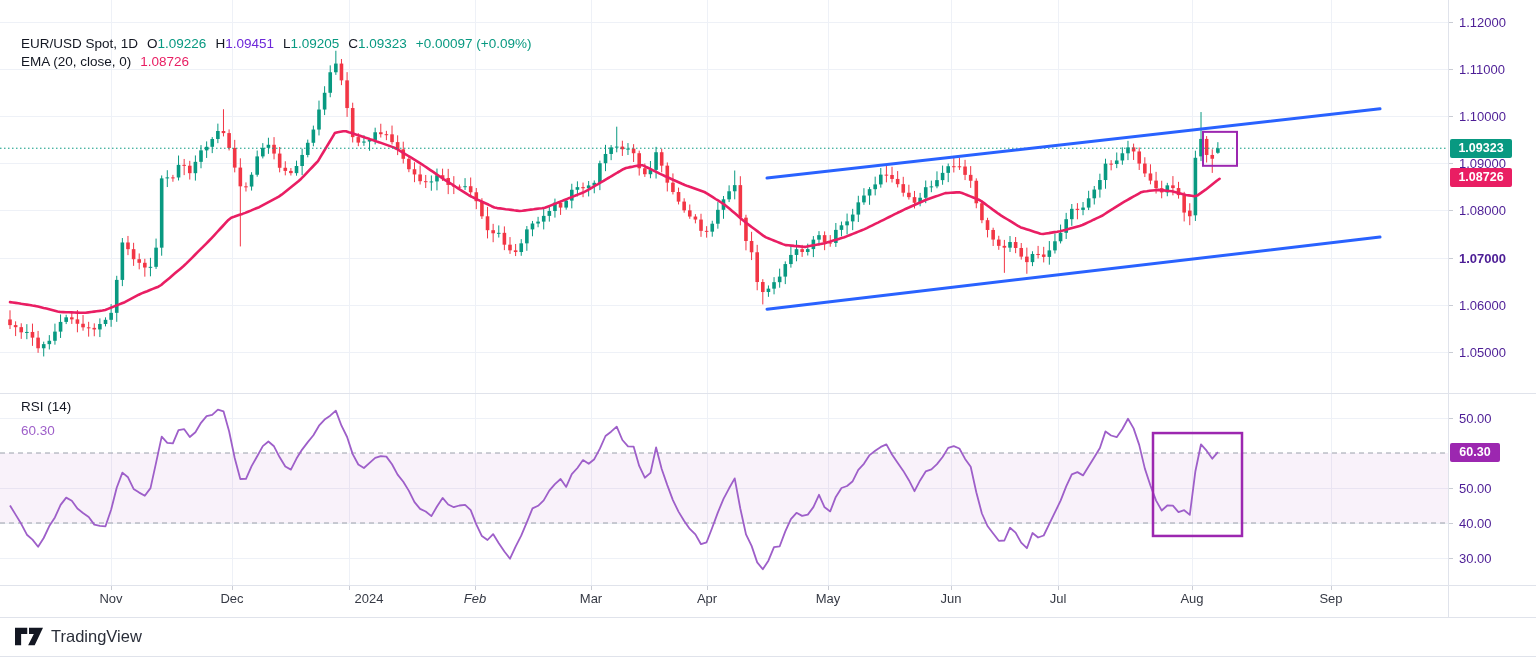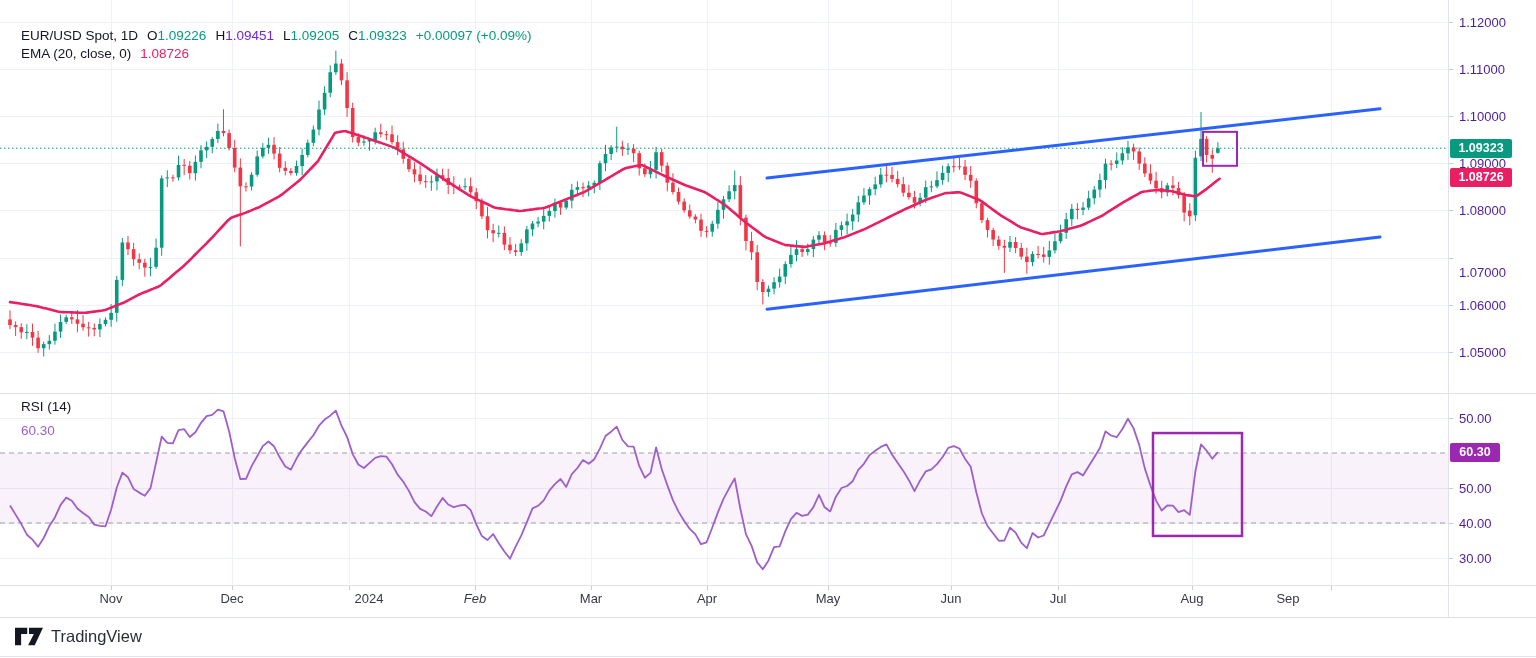--- a/index.html
+++ b/index.html
@@ -1,19 +1,19 @@
 <!DOCTYPE html>
 <html><head>
 <meta charset="utf-8">
 <style>
   html,body{margin:0;padding:0;background:#fff;}
   .chart-root{position:relative;width:1536px;height:658px;background:#ffffff;overflow:hidden;
     font-family:"Liberation Sans", sans-serif;-webkit-font-smoothing:antialiased;}
   svg.plot{position:absolute;left:0;top:0;}
-  .legend{position:absolute;left:21px;top:28px;z-index:6;font-size:13.5px;color:#131722;text-align:right;}
+  .legend{position:absolute;left:21px;top:36px;z-index:6;font-size:13.5px;color:#131722;text-align:right;}
   .legend-row{display:flex;align-items:baseline;gap:9px;height:18px;white-space:nowrap;}
   .sym{font-weight:500;color:#131722;cursor:pointer;}
   .tok .k{color:#131722;font-weight:400;}
   .tok .v{font-weight:500;}
   .chg{font-weight:500;}
   .ema-label,.rsi-label{color:#131722;cursor:pointer;}
   .ema-val{font-weight:500;}
   .rsi-row{position:absolute;left:21px;top:399px;z-index:6;font-size:13.5px;display:flex;gap:9px;flex-direction:column;}
   .rsi-val{font-weight:500;}
   .axis-label{position:absolute;left:1459px;transform:translateY(-50%);font-size:13px;color:#4c1d95;z-index:3;}
@@ -561,34 +561,34 @@
       <path d="M17 2 h16 l-9.5 20 h-7.5 l6.5 -13 h-5.5 Z" fill="#131722"></path>
     </svg>
     <span class="tv-logo-text">TradingView</span>
   </div>
 
 <div class="axis-label" style="top: 22px;">1.12000</div>
     <div class="axis-label" style="top: 69px;">1.11000</div>
     <div class="axis-label" style="top: 116px;">1.10000</div>
     <div class="axis-label" style="top: 163px;">1.09000</div>
     <div class="axis-label" style="top: 210px;">1.08000</div>
-    <div class="axis-label" style="top: 272px;">1.07000</div>
+    <div class="axis-label" style="top: 258px; font-weight: bold;">1.07000</div>
     <div class="axis-label" style="top: 305px;">1.06000</div>
     <div class="axis-label" style="top: 352px;">1.05000</div>
     <div class="axis-label" style="top: 418px;">50.00</div>
     <div class="axis-label" style="top: 488px;">50.00</div>
     <div class="axis-label" style="top: 523px;">40.00</div>
     <div class="axis-label" style="top: 558px;">30.00</div>
     <div class="time-label" style="left: 111px;">Nov</div>
     <div class="time-label" style="left: 232px;">Dec</div>
     <div class="time-label bold" style="left: 349px;">2024</div>
     <div class="time-label" style="left: 475px; font-style: italic;">Feb</div>
     <div class="time-label" style="left: 591px;">Mar</div>
     <div class="time-label" style="left: 707px;">Apr</div>
     <div class="time-label" style="left: 828px;">May</div>
     <div class="time-label" style="left: 951px;">Jun</div>
     <div class="time-label" style="left: 1058px;">Jul</div>
     <div class="time-label" style="left: 1192px;">Aug</div>
-    <div class="time-label" style="left: 1288px;">Sep</div>
+    <div class="time-label" style="left: 1331px;">Sep</div>
     <div class="badge" style="top: 138.5px; background: rgb(8, 153, 129);">1.09323</div>
     <div class="badge" style="top: 167.5px; background: rgb(233, 30, 99);">1.08726</div>
     <div class="badge" style="top: 442.5px; background: rgb(156, 39, 176); width: 50px;">60.30</div>
   </div>
 
 </body></html>

